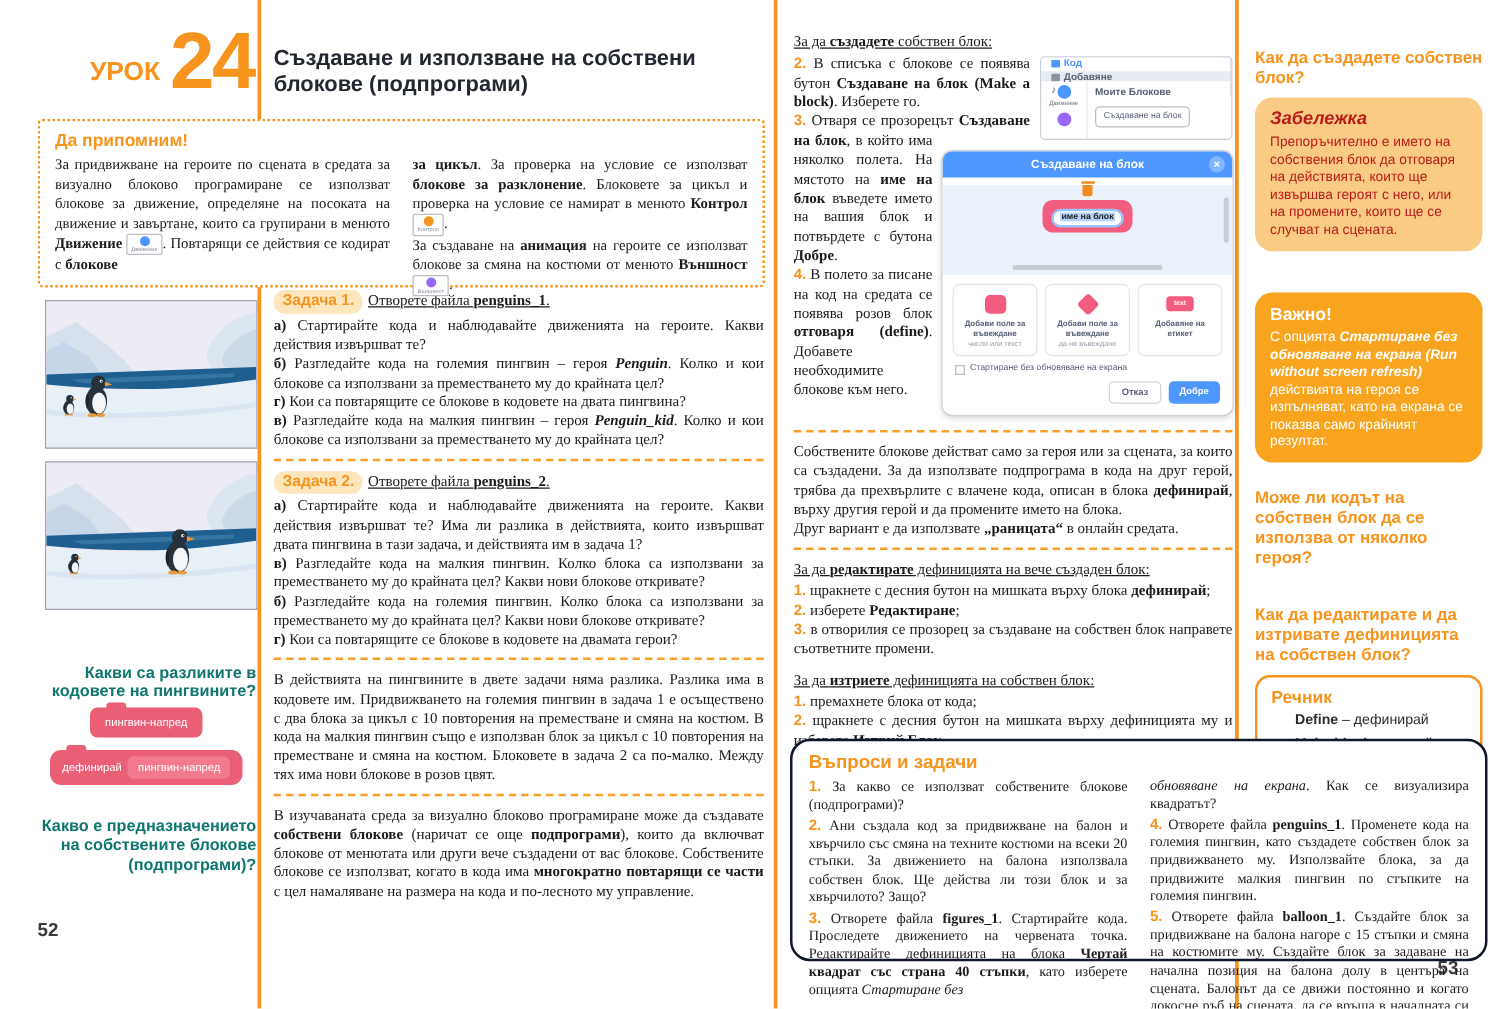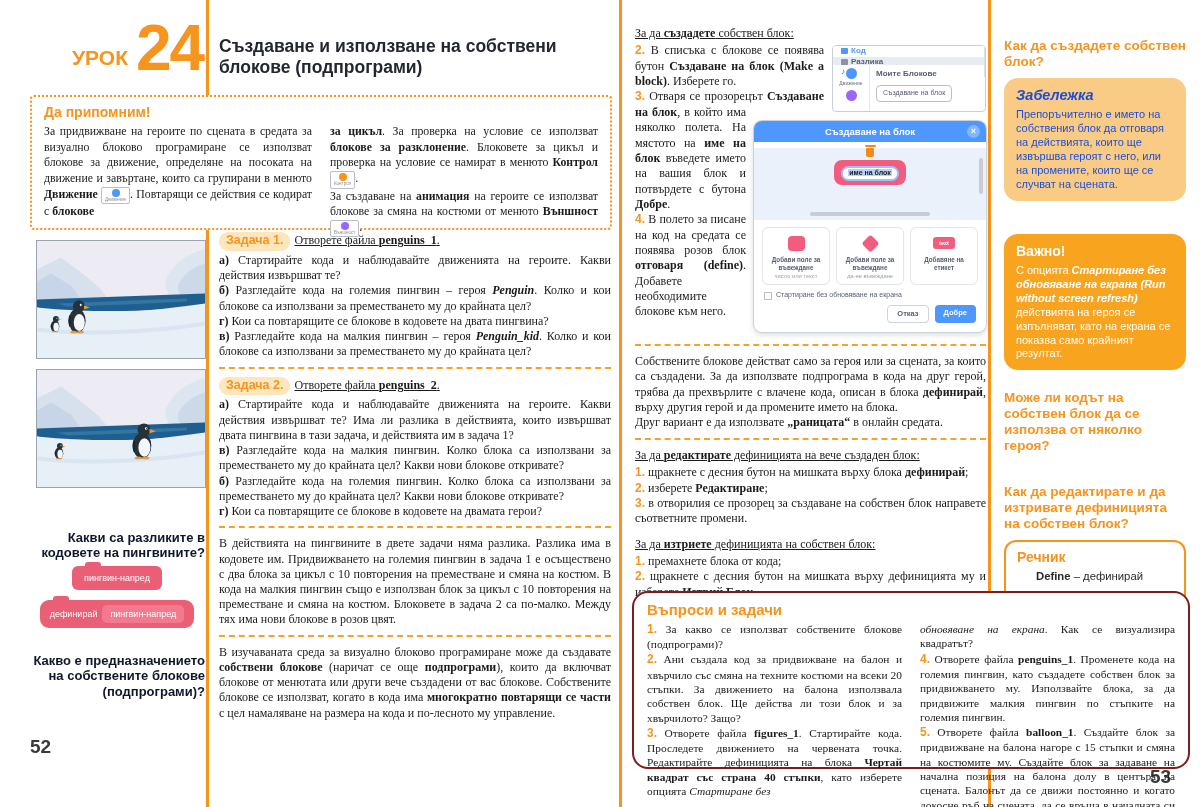--- a/index.html
+++ b/index.html
@@ -20,31 +20,31 @@
   .recall .cols{display:flex;gap:18px;}
   .recall .col{flex:1;font-size:11.8px;line-height:1.33;text-align:justify;}
   .menu-chip{display:inline-flex;flex-direction:column;align-items:center;border:1px solid #B9BEC7;
           background:#fff;border-radius:2px;padding:1px 3px;vertical-align:middle;line-height:1;}
   .mc-dot{width:8px;height:8px;border-radius:50%;}
   .c-blue{background:#4C97FF}.c-orange{background:#F7941D}.c-purple{background:#9966FF}
   .mc-lbl{font-family:"Liberation Sans",sans-serif;font-size:4.5px;color:#8a8f99;margin-top:1px;}
   
   .scene{position:absolute;left:36px;width:168px;height:117px;border:1px solid #9AA3AE;background:#EDEBF3;z-index:1;}
   .scene svg{display:block;width:100%;height:100%;}
-  .side-q{position:absolute;left:24px;width:181px;text-align:right;color:#0f172a;z-index:1;
+  .side-q{position:absolute;left:24px;width:181px;text-align:right;color:#0f766e;z-index:1;
           font-family:"Liberation Sans",sans-serif;font-weight:bold;font-size:13px;line-height:1.18;}
   .blocks{position:absolute;left:28px;top:566px;width:178px;z-index:1;text-align:center;}
   .blk1{position:relative;display:inline-block;background:#EA5E76;border-radius:6px;color:#fff;
         font-family:"Liberation Sans",sans-serif;font-size:9px;padding:7px 12px;margin-bottom:10px;}
   .blk1::before,.blk2::before{content:'';position:absolute;top:-4px;left:13px;width:16px;height:5px;
         background:#EA5E76;border-radius:3px 3px 0 0;}
   .blk2{position:relative;display:inline-block;background:#EA5E76;border-radius:9px;color:#fff;
         font-family:"Liberation Sans",sans-serif;font-size:9px;padding:9px 10px;}
   .blk2 .inner{background:#F2798E;border-radius:5px;padding:4px 8px;margin-left:5px;}
-  .pagenum{position:absolute;font-family:"Liberation Sans",sans-serif;font-weight:bold;font-size:19px;color:#3a3a3a;z-index:1;text-align:right;}
+  .pagenum{position:absolute;font-family:"Liberation Sans",sans-serif;font-weight:bold;font-size:15px;color:#3a3a3a;z-index:1;text-align:right;}
   
   .mainL{position:absolute;left:219px;top:232px;width:392px;z-index:1;font-size:12px;line-height:1.27;text-align:justify;}
   .mainR{position:absolute;left:635px;top:26px;width:351px;z-index:1;font-size:12px;line-height:1.28;text-align:justify;}
   .dsep{border:none;border-top:2px dashed #F9A02B;margin:7px 0 8px;}
   .task-pill{display:inline-block;background:#FDE5BC;color:#F7941D;border-radius:9px;
         font-family:"Liberation Sans",sans-serif;font-weight:bold;font-size:12.5px;padding:1px 7px 2px;margin-right:4px;}
   .titem{margin:0;}
   .num{color:#F7941D;font-family:"Liberation Sans",sans-serif;font-weight:bold;font-size:12px;}
   .intro{margin:0 0 2px;text-decoration:underline;}
   .steps::after{content:'';display:block;clear:both;}
@@ -92,29 +92,29 @@
   .dlg-btns{display:flex;justify-content:flex-end;gap:6px;padding:5px 10px 9px;}
   .btn{font-weight:bold;font-size:7.5px;padding:3px 9px;border-radius:4px;}
   .btn.cancel{border:1px solid #CFD3DB;color:#575E75;background:#fff;}
   .btn.ok{background:#4D97FF;color:#fff;}
   .mb-chip{display:inline-flex;flex-direction:column;align-items:center;border:1px solid #B9BEC7;background:#fff;
        border-radius:2px;padding:1px 4px;vertical-align:middle;line-height:1;}
   .mb-dot{width:9px;height:9px;border-radius:50%;background:#F25C7E;}
   .mb-lbl{font-family:"Liberation Sans",sans-serif;font-size:4.5px;color:#8a8f99;margin-top:1px;text-align:center;}
   
   .qbox{position:absolute;left:632px;top:591px;width:528px;height:160px;z-index:4;background:#fff;
-        border:2px solid #7f1d1d;border-radius:16px;padding:8px 13px 6px;}
+        border:2px solid #0f172a;border-radius:16px;padding:8px 13px 6px;}
   .qbox h3{margin:0 0 4px;color:#F7941D;font-family:"Liberation Sans",sans-serif;font-size:15px;}
   .qcols{display:flex;gap:18px;}
   .qcol{flex:1;font-size:11.4px;line-height:1.26;text-align:justify;}
   .qitem{margin:0 0 1px;}
   
   .srail{position:absolute;left:1004px;top:38px;width:182px;z-index:1;font-family:"Liberation Sans",sans-serif;}
   .sq{color:#F7941D;font-weight:bold;font-size:13.5px;line-height:1.18;}
-  .note{margin-top:8px;background:#FACB85;border-radius:14px;padding:9px 12px;color:#1d4ed8;}
+  .note{margin-top:8px;background:#FACB85;border-radius:14px;padding:9px 12px;color:#b91c1c;}
   .note .t{font-weight:bold;font-style:italic;font-size:14.5px;}
   .note .b{margin-top:5px;font-size:11px;line-height:1.27;}
   .imp{margin-top:33px;background:#F8A41F;border-radius:14px;padding:9px 12px;color:#fff;}
   .imp .t{font-weight:bold;font-size:14px;}
   .imp .b{margin-top:5px;font-size:11px;line-height:1.27;}
   .srail .q2{margin-top:20px;}
   .srail .q3{margin-top:30px;}
   .gloss{margin-top:8px;border:2px solid #F7941D;border-radius:12px;padding:7px 11px 9px;background:#fff;}
   .gloss .t{color:#F7941D;font-weight:bold;font-size:14px;}
   .gloss .e{font-size:11.3px;line-height:1.3;color:#2b2b2b;margin-top:4px;padding-left:19px;}
@@ -231,21 +231,21 @@
       <p class="intro">За да <b>създадете</b> собствен блок:</p>
 
       <div class="mini-shot">
         <div class="tabs">
           <div class="tab active">
               <span class="tabicon"></span>
               <span>Код</span>
             </div>
           <div class="tab">
               <span class="tabicon gray"></span>
-              <span>Разлика</span>
+              <span>Добавяне</span>
             </div>
           <div class="tab">
               <span>♪</span>
             </div>
         </div>
         <div class="mini-body">
           <div class="cat-strip">
             <span class="cat-dot c-blue"></span>
             <span class="cat-lbl">Движение</span>
             <span class="cat-dot c-purple"></span>

